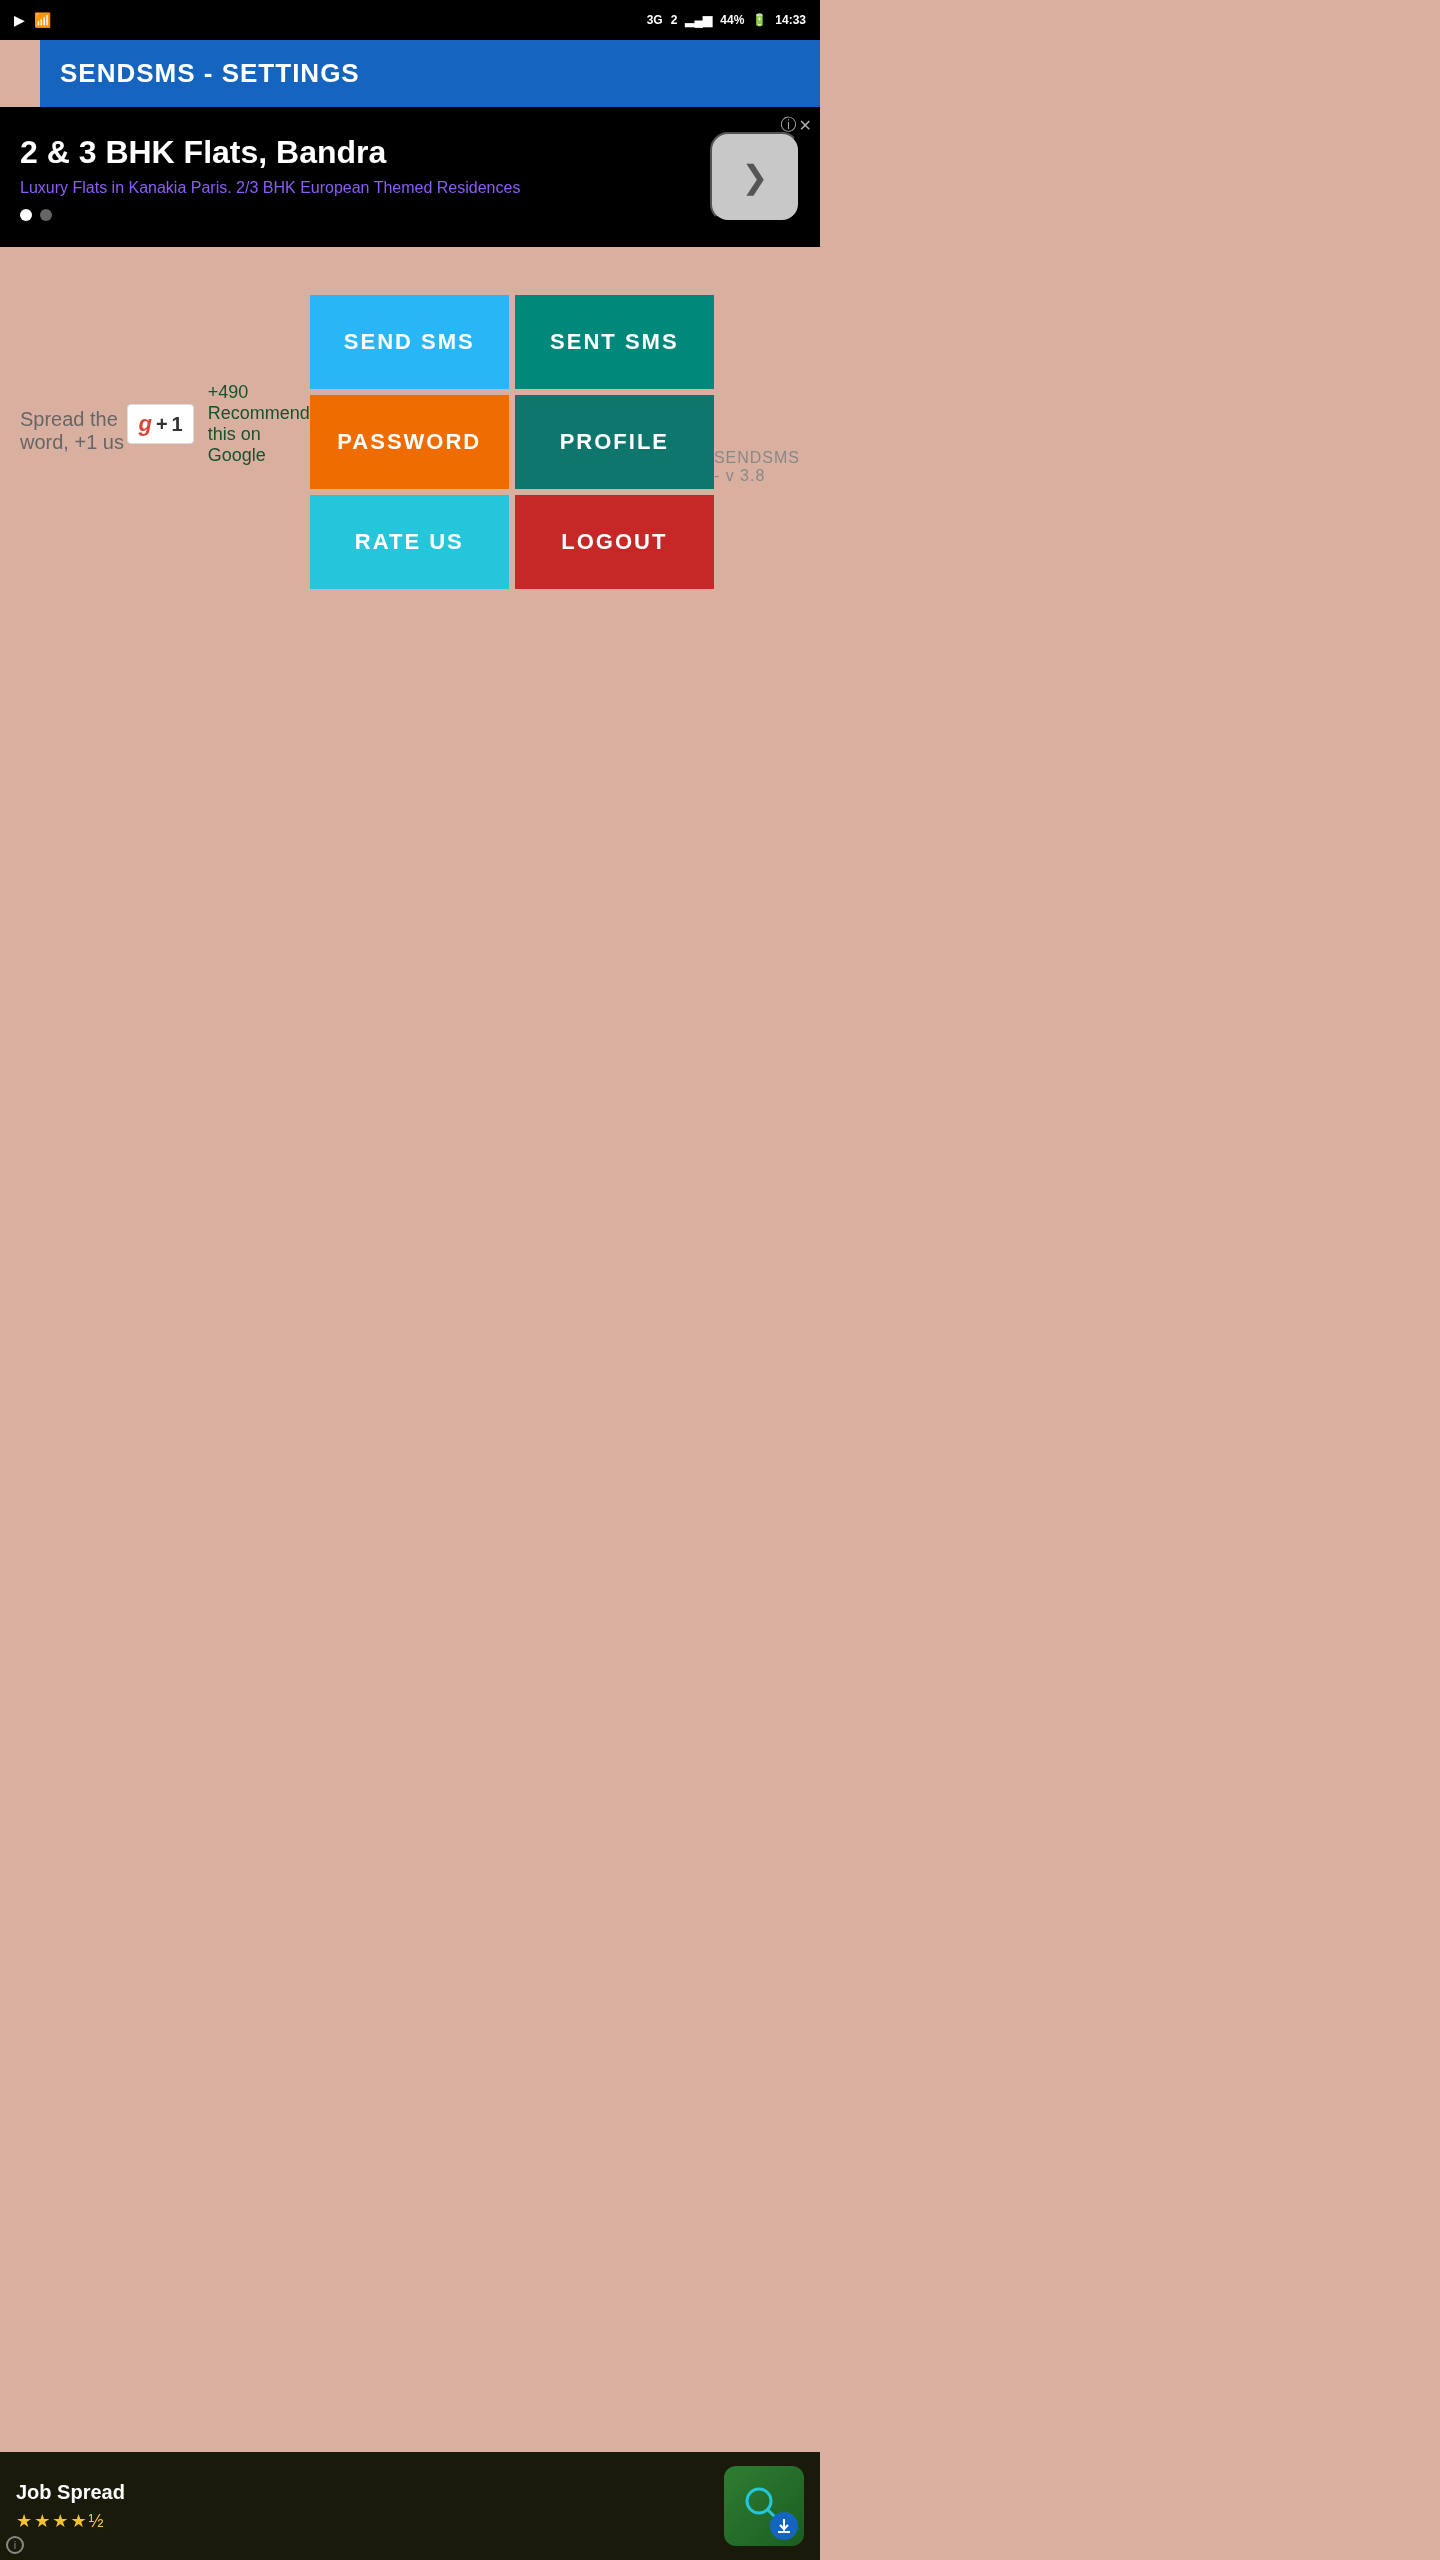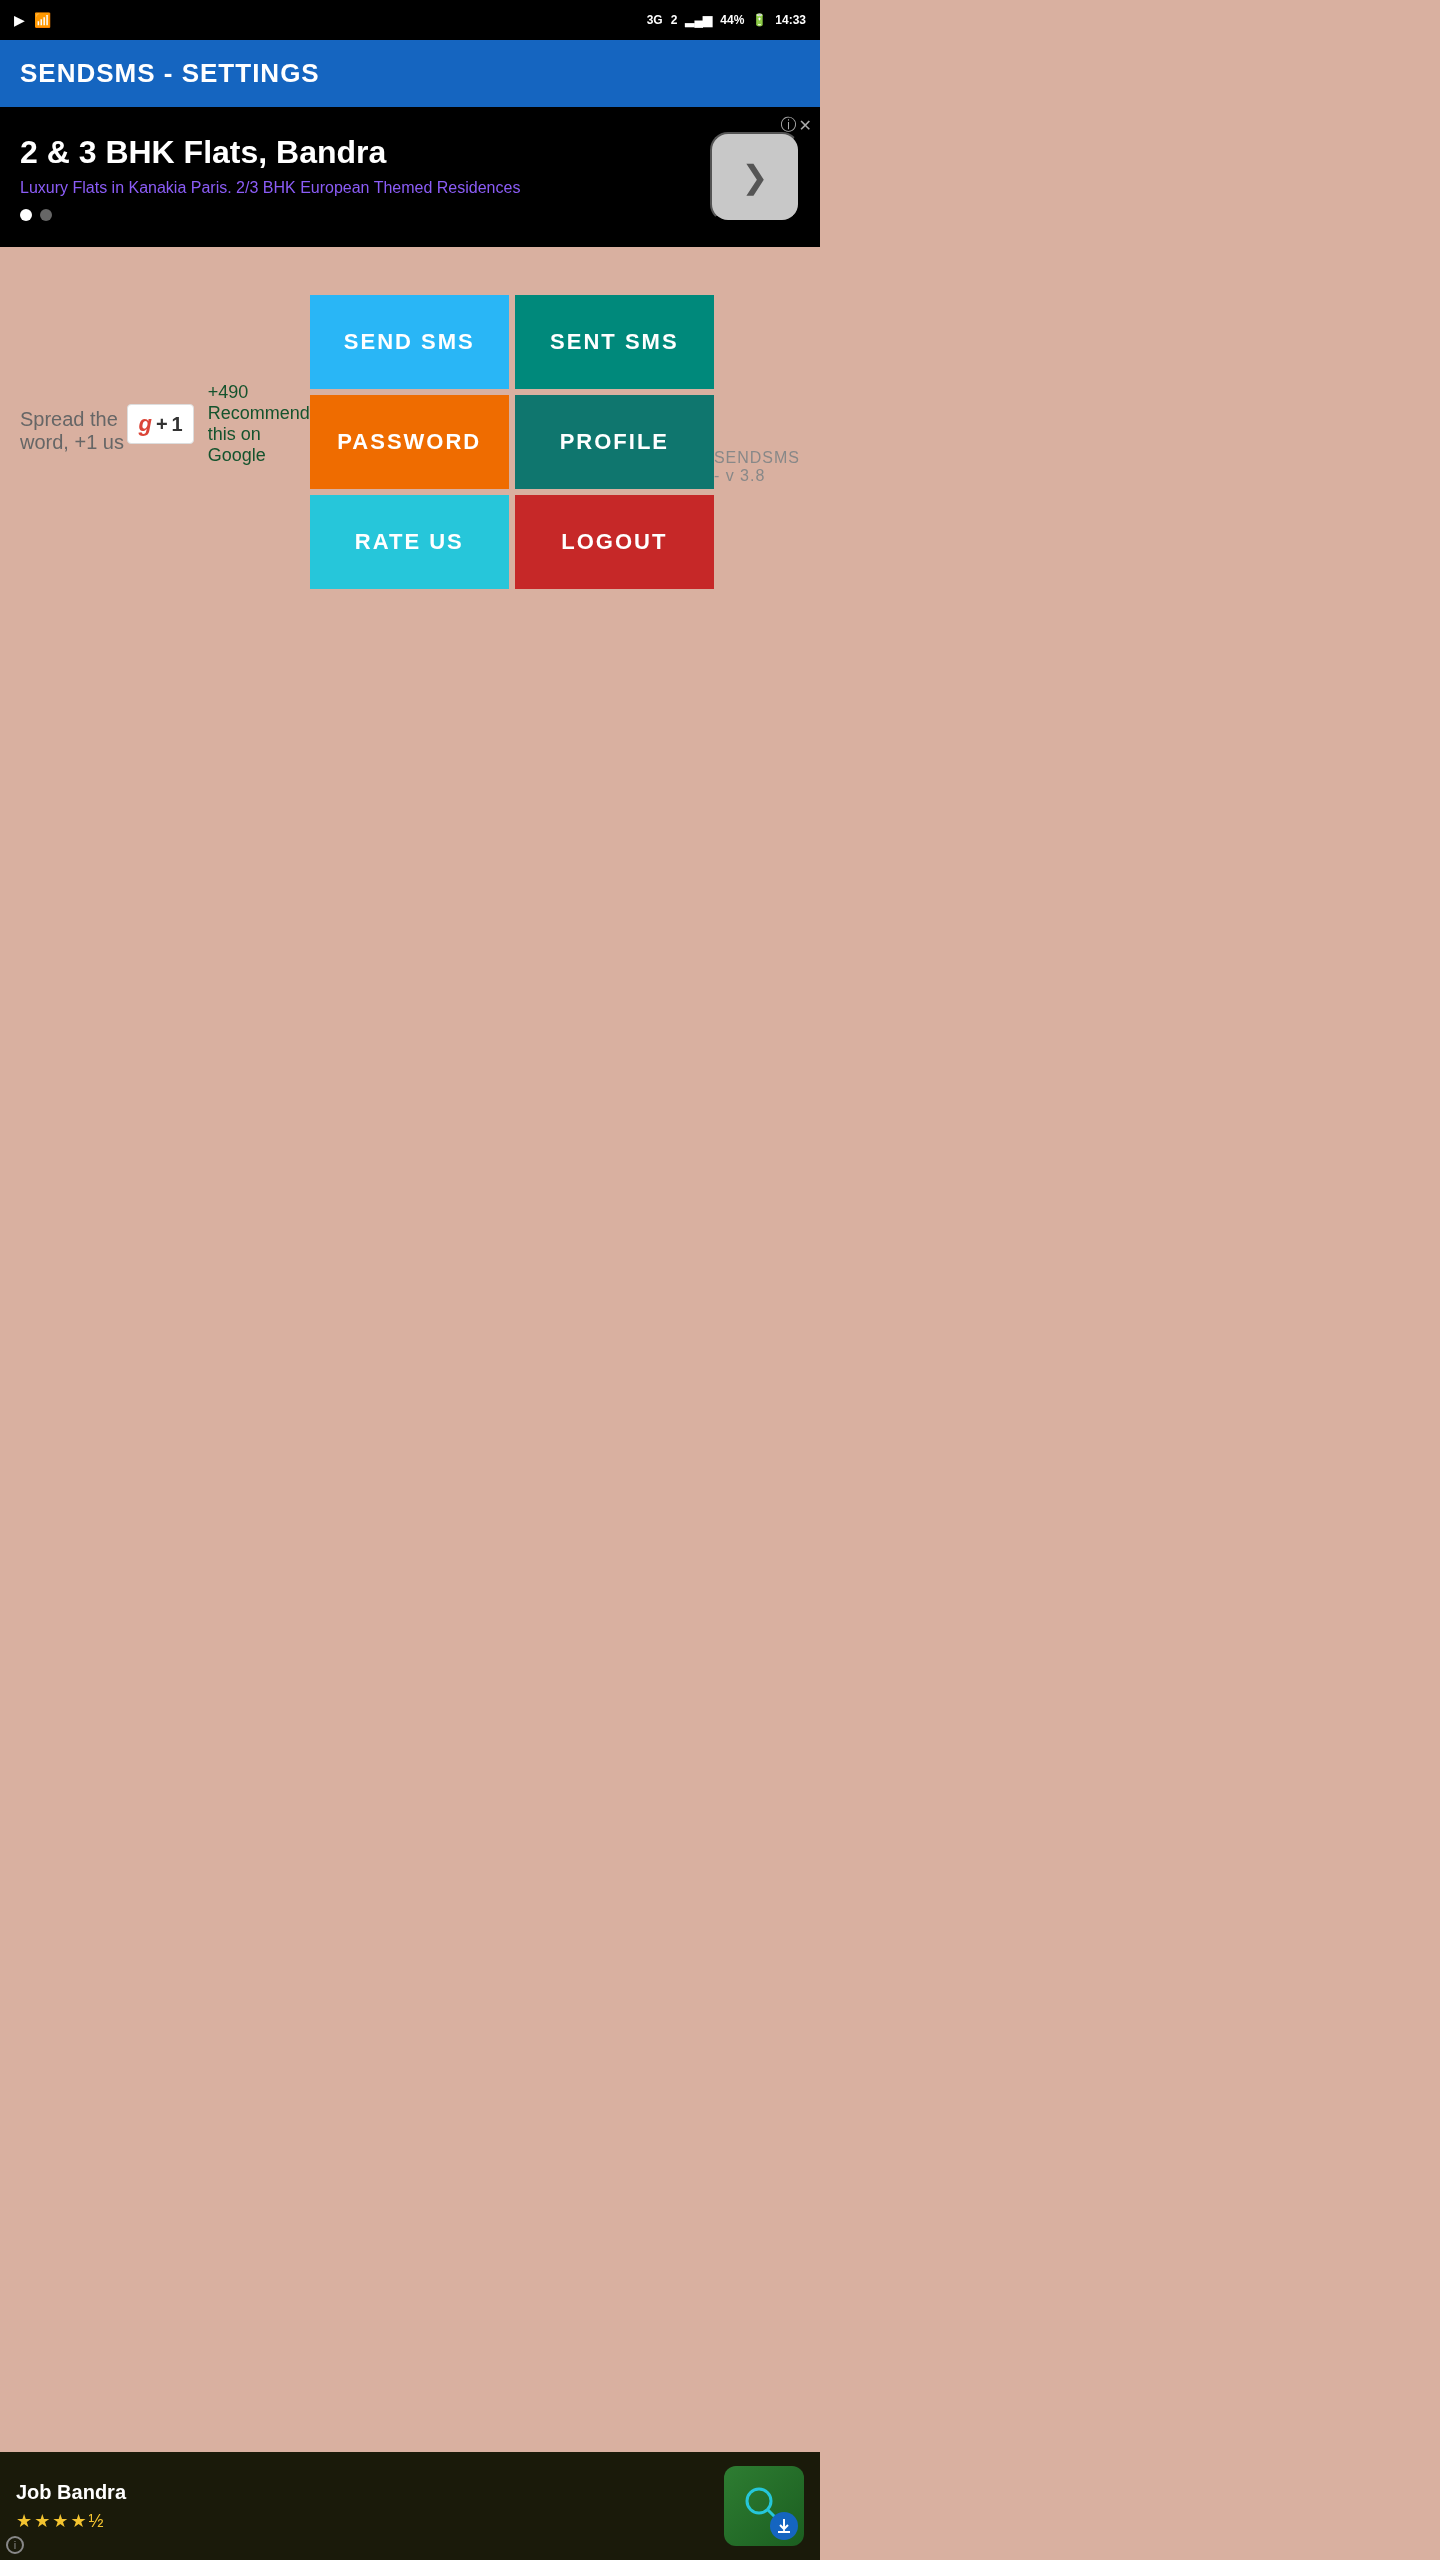--- a/index.html
+++ b/index.html
@@ -25,20 +25,21 @@
       padding: 0 14px;
       font-size: 14px;
     }
     .status-left { display: flex; align-items: center; gap: 10px; }
     .status-right { display: flex; align-items: flex-start; gap: 8px; font-size: 12px; font-weight: bold; }
 
     
     #app-bar {
       background: #1565c0;
       padding: 18px 20px;
+      margin-left: 40px;
     }
     #app-bar-title {
       color: #fff;
       font-size: 26px;
       font-weight: bold;
       letter-spacing: 1px;
     }
 
     
     #ad-banner {
@@ -270,21 +271,21 @@
     <button class="action-btn btn-logout">LOGOUT</button>
   </div>
 
   <div id="version-text">SENDSMS - v 3.8</div>
 
 </div>
 
 <div id="bottom-ad">
   <div id="bottom-ad-i-circle">i</div>
   <div id="bottom-ad-info">
-    <div id="bottom-ad-title">Job Bandra</div>
+    <div id="bottom-ad-title">Job Spread</div>
     <div id="bottom-ad-stars">★★★★½</div>
   </div>
   <div id="bottom-ad-icon-wrap">
     <svg width="50" height="50" viewBox="0 0 50 50">
       <circle cx="20" cy="20" r="12" fill="none" stroke="#26c6da" stroke-width="3"></circle>
       <line x1="29" y1="29" x2="44" y2="44" stroke="#26c6da" stroke-width="3" stroke-linecap="round"></line>
     </svg>
     <div id="bottom-ad-info-icon">
       <svg width="18" height="18" viewBox="0 0 18 18">
         <polygon points="9,2 9,12 5,8 9,12 13,8 9,12 9,2" fill="none" stroke="#fff" stroke-width="2"></polygon>

